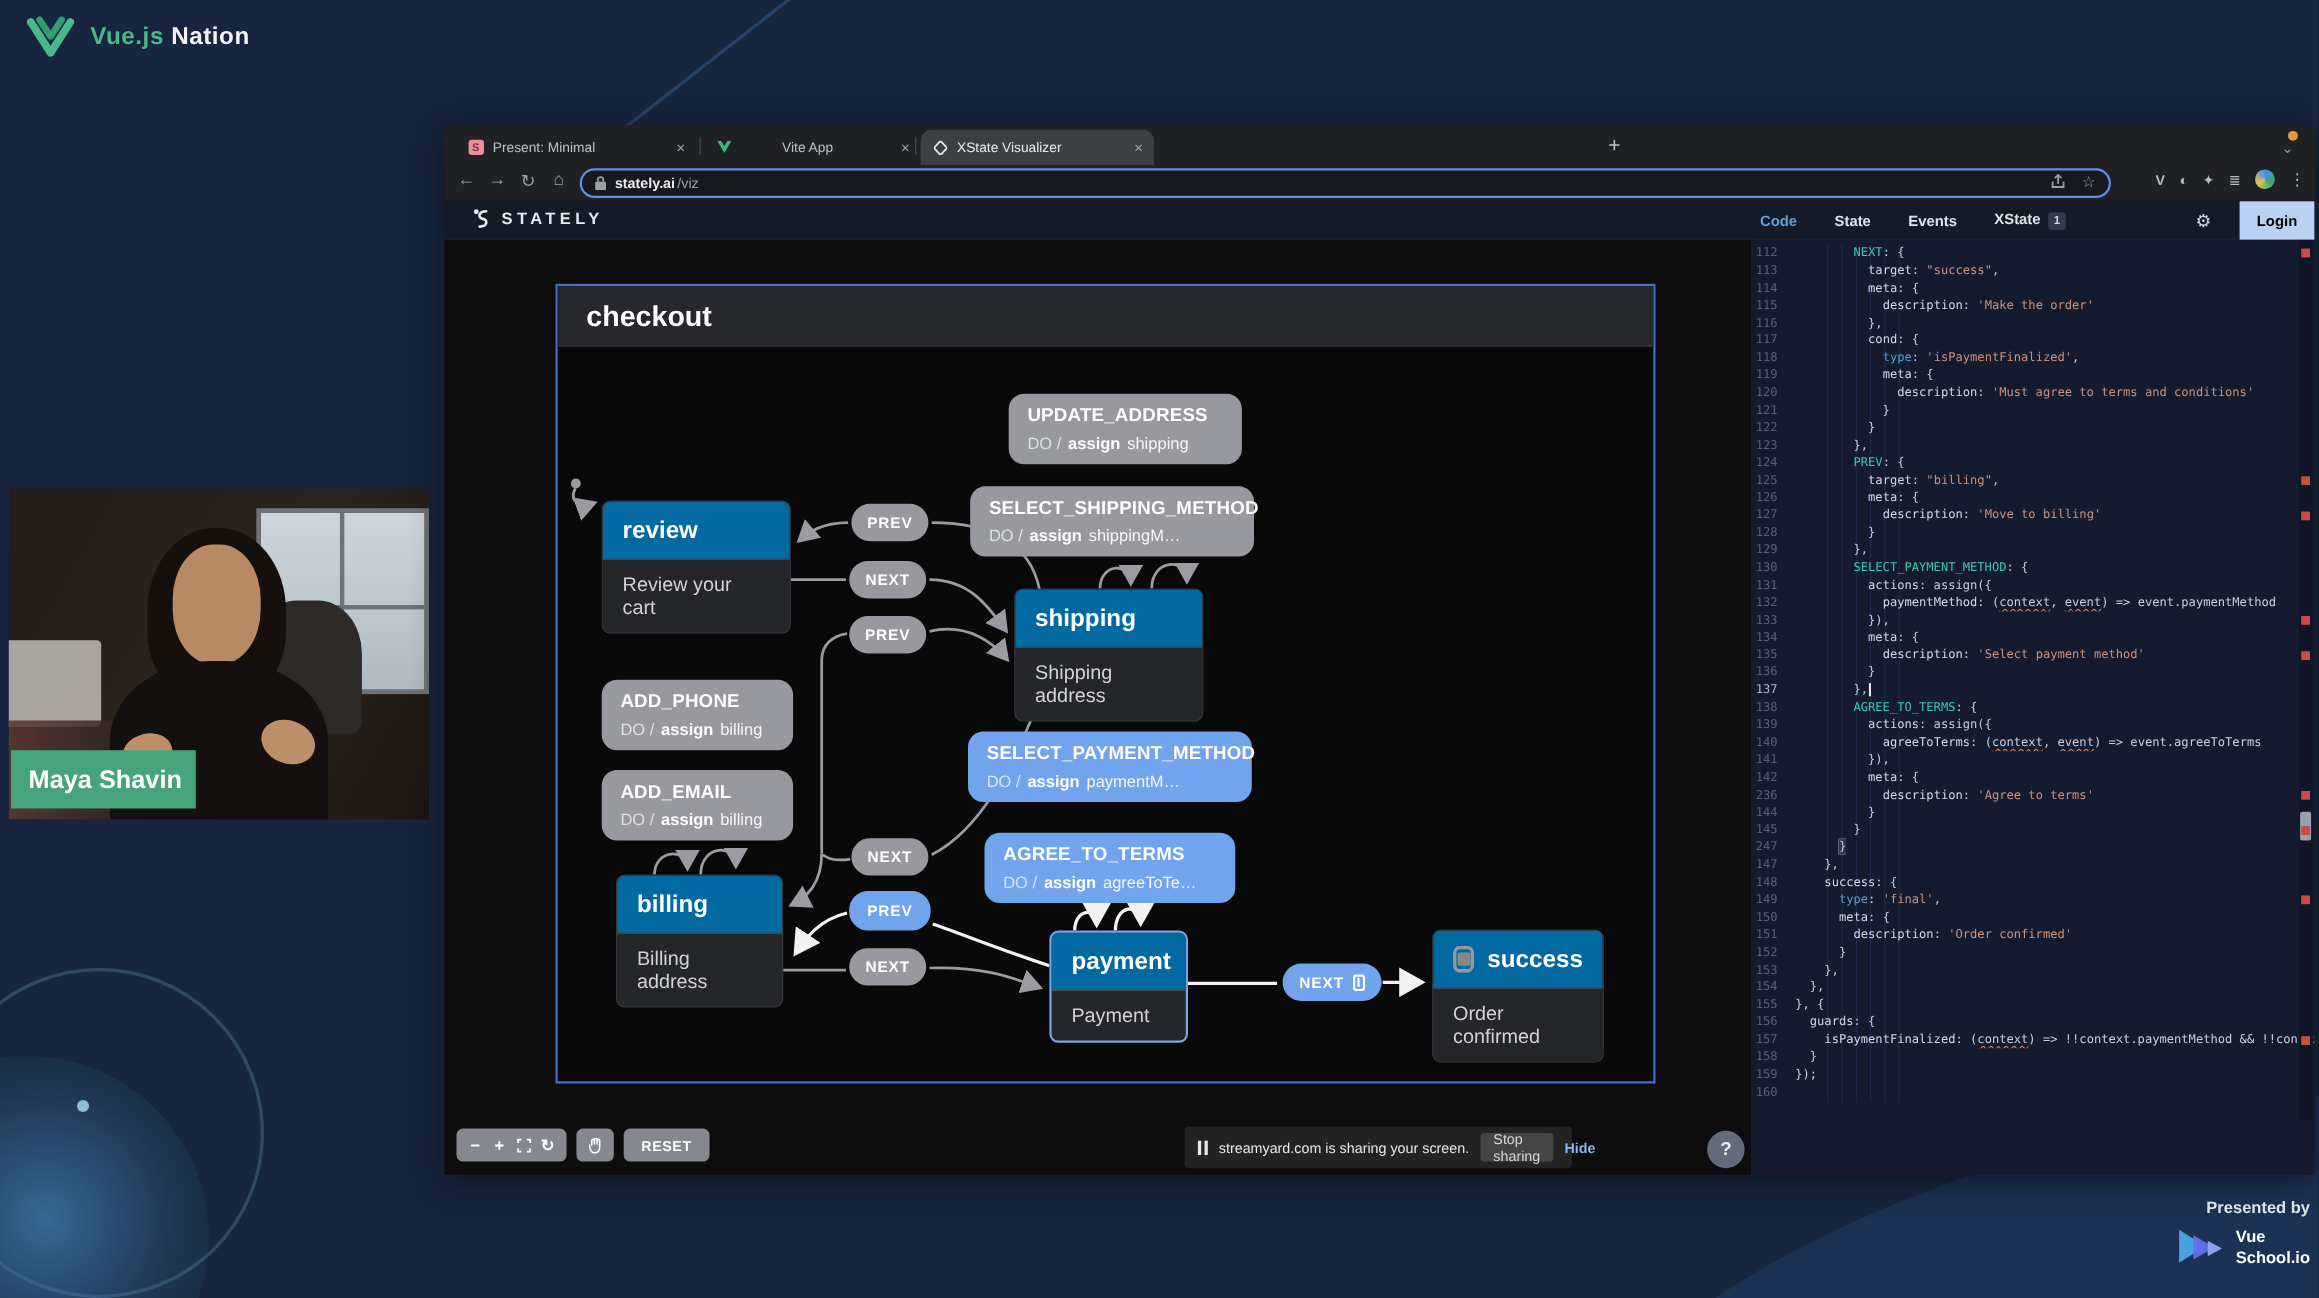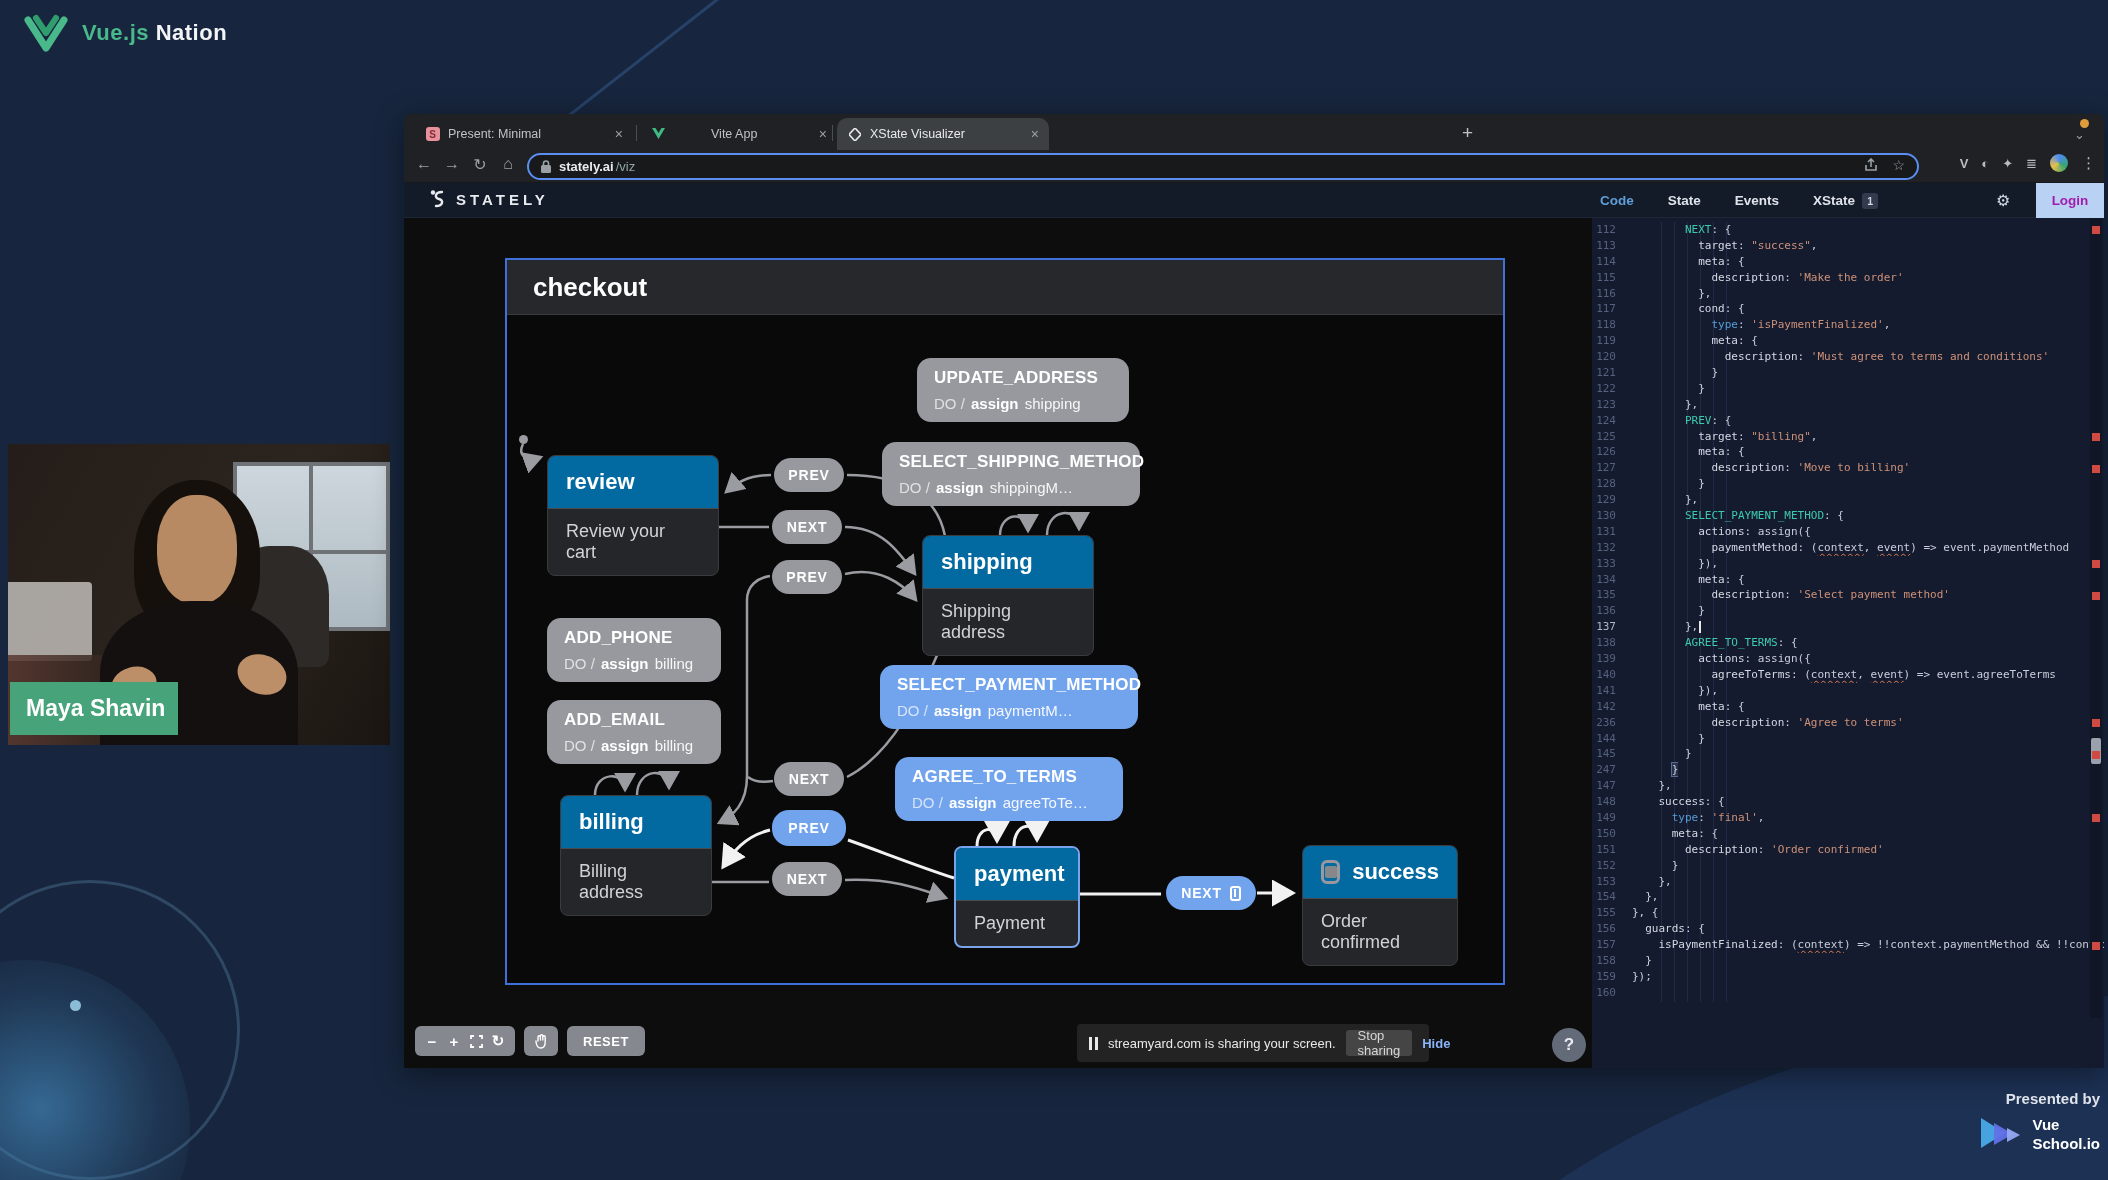--- a/index.html
+++ b/index.html
@@ -80,21 +80,21 @@
     border-bottom:1px solid #1e2738; }
   .stately-logo { position:absolute; left:24px; top:6px; display:flex; align-items:center; gap:9px; }
   .stately-logo .s-text { color:#e7eaef; font-size:15px; font-weight:600; letter-spacing:4px; }
   .app-nav { position:absolute; left:1196px; top:0; height:35px; display:flex; align-items:center; gap:34px;
     font-size:13.5px; font-weight:600; color:#dfe3ea; }
   .app-nav .active { color:#5f9fd9; }
   .actors-badge { display:inline-block; margin-left:7px; width:16px; height:16px; background:#323b4d;
     border-radius:3px; color:#cfd6e4; font-size:10.5px; font-weight:600; text-align:center; line-height:16px; }
   .gear { position:absolute; left:1592px; top:8px; color:#cfd6e4; font-size:16px; }
   .login-btn { position:absolute; left:1632px; top:0; width:68px; height:35px; background:#b9d1f2;
-    color:#a21caf; font-size:13.5px; font-weight:600; display:flex; align-items:center; justify-content:center; }
+    color:#000000; font-size:13.5px; font-weight:600; display:flex; align-items:center; justify-content:center; }
 
   
   .canvas { position:absolute; left:0; top:104px; width:1188px; height:850px; background:#0d0d0e; overflow:hidden; }
   .machine { position:absolute; left:101px; top:40px; width:1000px; height:727px;
     border:2px solid #3f6fd8; background:#09090a; }
   .machine-title { position:absolute; left:0; top:0; width:100%; height:55px; background:#27282b;
     border-bottom:1px solid #3a3b3e; color:#fff; font-size:26px; font-weight:bold;
     display:flex; align-items:center; padding-left:26px; }
   .machine-body { position:absolute; left:0; top:0; width:1000px; height:727px; }
   .wires { position:absolute; left:0; top:0; }

